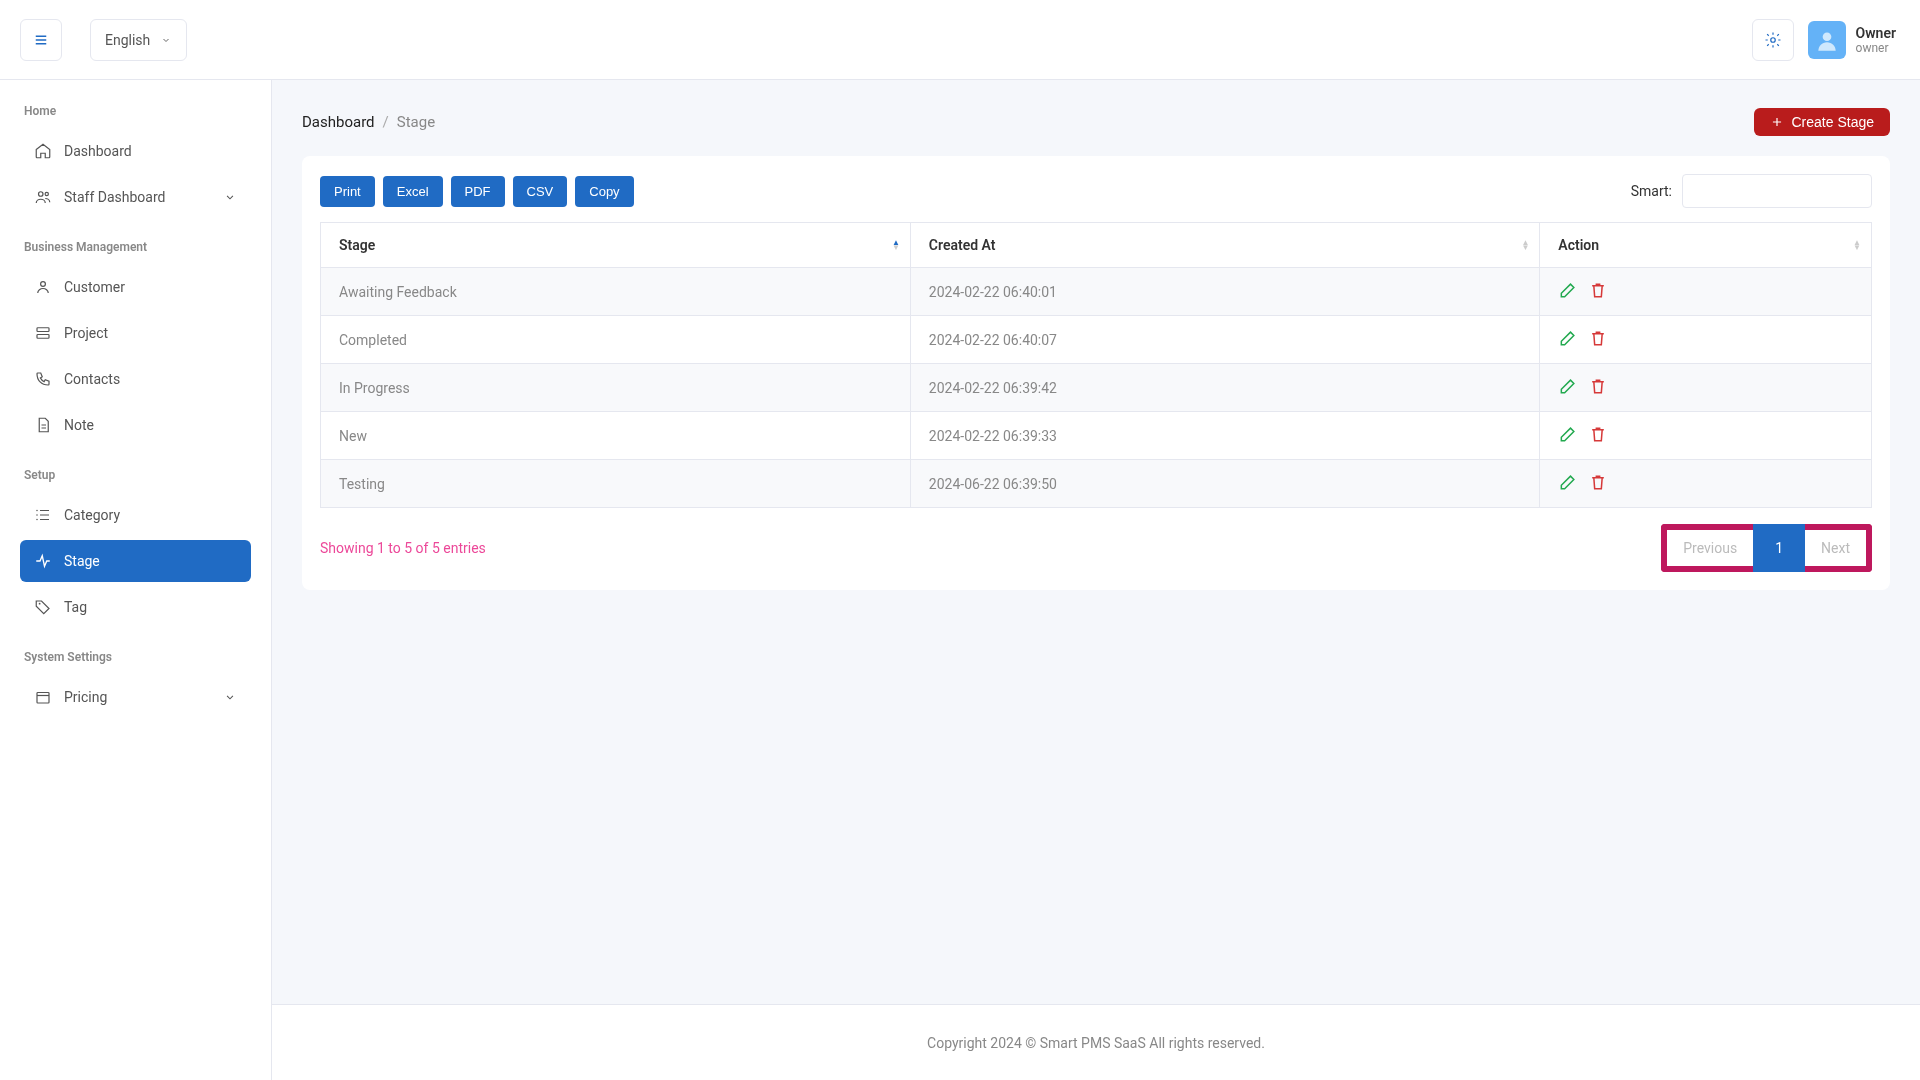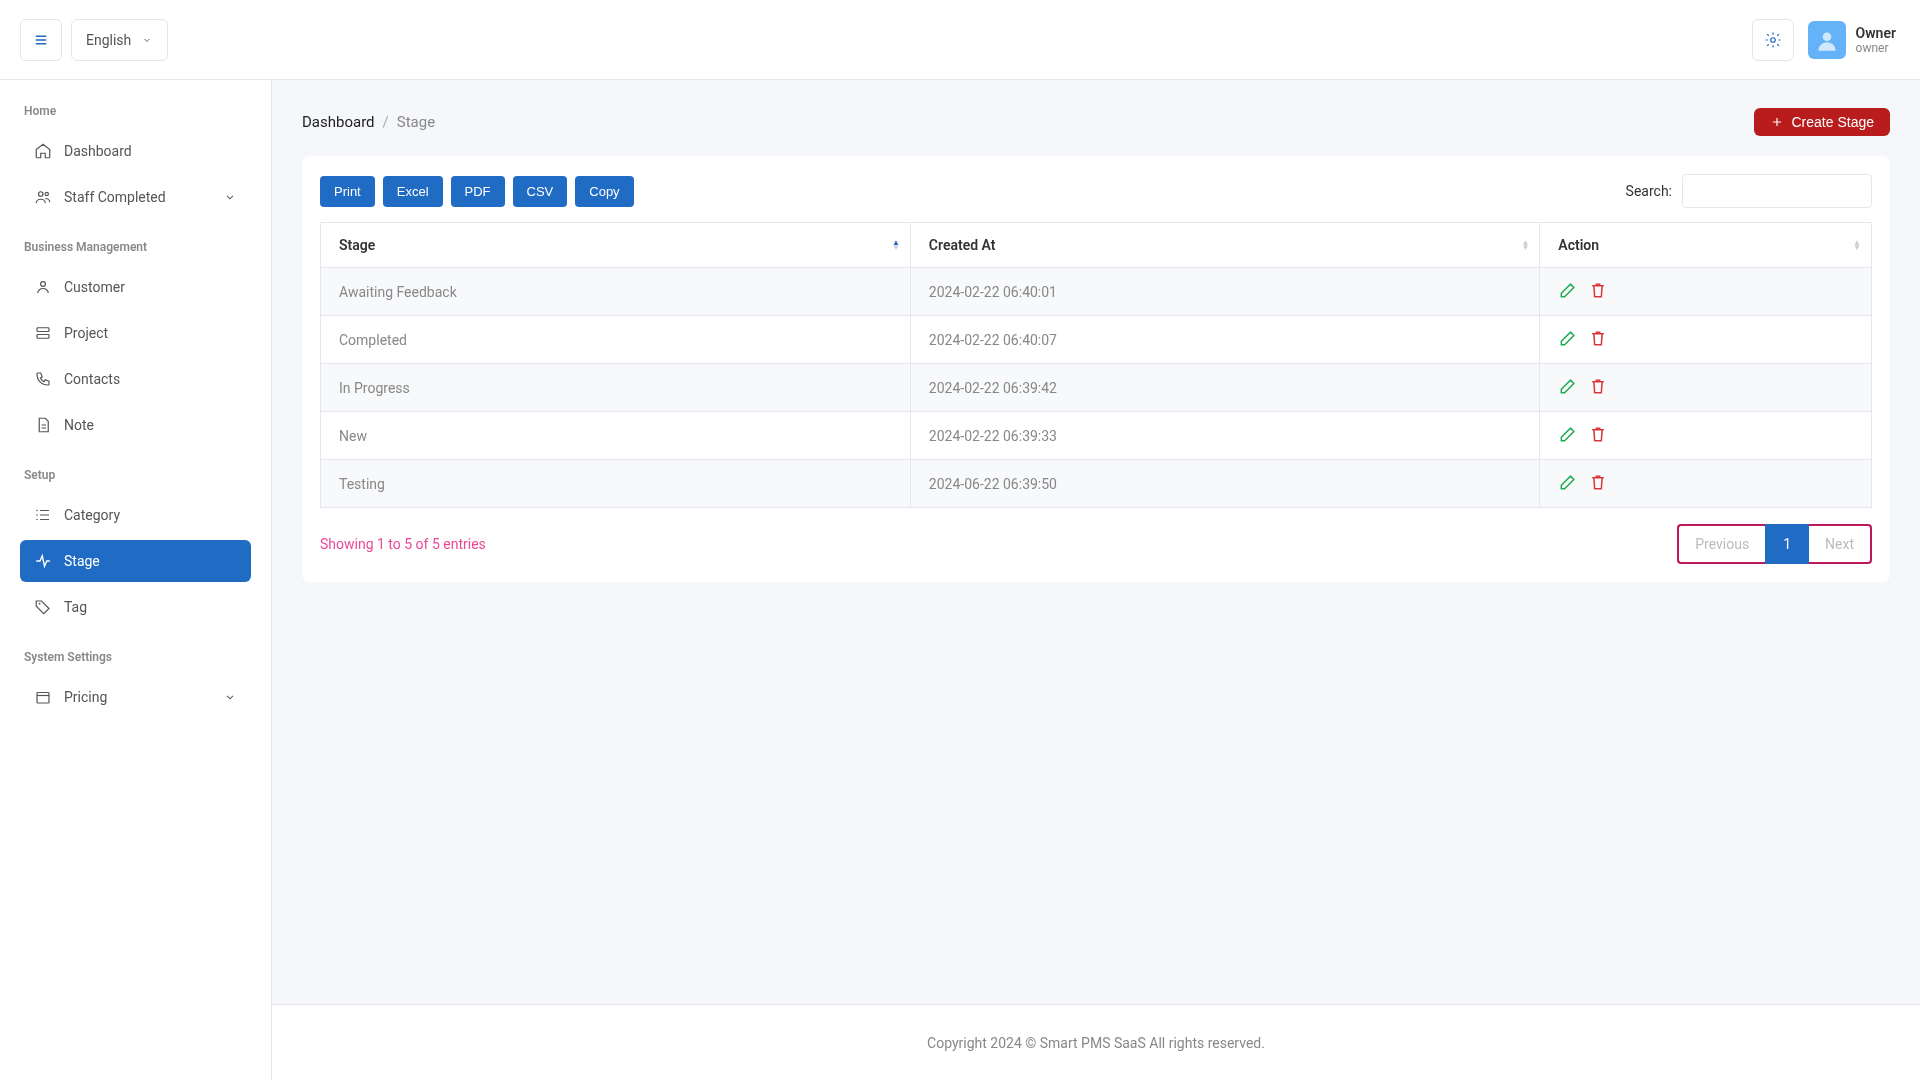--- a/index.html
+++ b/index.html
@@ -3,21 +3,21 @@
 <meta charset="utf-8">
 <style>
 * { margin: 0; padding: 0; box-sizing: border-box; }
 body { font-family: -apple-system, BlinkMacSystemFont, "Segoe UI", Roboto, sans-serif; font-size: 14px; color: #333; background: #f5f7fb; }
 .app { display: flex; flex-direction: column; height: 1080px; width: 1920px; }
 
 
 .topbar { display: flex; align-items: center; height: 80px; background: #fff; border-bottom: 1px solid #e5e7ef; }
 .logo { width: 272px; display: flex; align-items: center; padding-left: 20px; gap: 8px; font-weight: 700; font-size: 26px; color: #111; }
 .logo-icon { width: 36px; height: 36px; }
-.topbar-mid { display: flex; align-items: center; gap: 9px; padding-left: 20px; flex: 1; }
+.topbar-mid { display: flex; align-items: center; gap: 28px; padding-left: 20px; flex: 1; }
 .icon-btn { width: 42px; height: 42px; border: 1px solid #e5e7ef; border-radius: 6px; background: #fff; display: flex; align-items: center; justify-content: center; cursor: pointer; color: #206bc4; }
 .lang-select { height: 42px; padding: 0 14px; border: 1px solid #e5e7ef; border-radius: 6px; background: #fff; display: flex; align-items: center; gap: 10px; cursor: pointer; color: #555; }
 .topbar-right { display: flex; align-items: center; gap: 14px; padding-right: 24px; }
 .gear-btn { width: 42px; height: 42px; border: 1px solid #e5e7ef; border-radius: 6px; background: #fff; display: flex; align-items: center; justify-content: center; cursor: pointer; color: #206bc4; }
 .user-box { display: flex; align-items: center; gap: 10px; cursor: pointer; }
 .avatar { width: 38px; height: 38px; border-radius: 6px; background: #64b2f7; display: flex; align-items: center; justify-content: center; }
 .avatar svg { color: #cfe8fd; }
 .user-name { font-weight: 600; color: #333; }
 .user-role { font-size: 12px; color: #888; }
 
@@ -50,21 +50,21 @@
 th .sort { position: absolute; right: 10px; top: 50%; transform: translateY(-50%); display: flex; flex-direction: column; line-height: 5px; font-size: 8px; color: #ccc; }
 th .sort.asc-on .up { color: #206bc4; }
 td { padding: 12px 18px; border: 1px solid #e5e7ef; color: #888; }
 tbody tr:nth-child(odd) td { background: #f8f9fb; }
 .row-actions { display: flex; gap: 10px; }
 .row-actions .edit { color: #22a94f; cursor: pointer; }
 .row-actions .del { color: #d63939; cursor: pointer; }
 .card-foot { display: flex; align-items: center; margin-top: 16px; }
 .page-info { color: #ec4899; }
 .pager { margin-left: auto; display: flex; }
-.pg { border: 2px solid #be185d; padding: 10px 16px; color: #888; cursor: pointer; }
+.pg { border: 6px solid #be185d; padding: 10px 16px; color: #888; cursor: pointer; }
 .pg.disabled { color: #bbb; cursor: default; }
 .pg.active { background: #206bc4; color: #fff; border-color: #206bc4; }
 .pg:first-child { border-right: none; border-radius: 4px 0 0 4px; }
 .pg:last-child { border-left: none; border-radius: 0 4px 4px 0; }
 
 .footer { margin-top: auto; height: 76px; display: flex; align-items: center; justify-content: center; color: #888; background: #fff; border-top: 1px solid #e5e7ef; }
 </style>
 </head>
 <body>
 
@@ -186,21 +186,21 @@
         <div class="side-item">
           <svg class="side-icon" viewBox="0 0 24 24">
             <use href="#i-home"></use>
           </svg>
           <span>Dashboard</span>
         </div>
         <div class="side-item">
           <svg class="side-icon" viewBox="0 0 24 24">
             <use href="#i-users"></use>
           </svg>
-          <span>Staff Completed</span>
+          <span>Staff Dashboard</span>
           <svg class="chev" width="14" height="14" viewBox="0 0 24 24">
             <use href="#i-chev"></use>
           </svg>
         </div>
         <div class="side-section">Business Management</div>
         <div class="side-item">
           <svg class="side-icon" viewBox="0 0 24 24">
             <use href="#i-user"></use>
           </svg>
           <span>Customer</span>
@@ -273,21 +273,21 @@
       <div class="card">
         <div class="card-top">
           <div class="export-btns" id="export-btns">
               <button class="ex-btn">Print</button>
               <button class="ex-btn">Excel</button>
               <button class="ex-btn">PDF</button>
               <button class="ex-btn">CSV</button>
               <button class="ex-btn">Copy</button>
             </div>
           <div class="search-wrap">
-            <span>Search:</span>
+            <span>Smart:</span>
             <input type="text" style="">
           </div>
         </div>
 
         <table>
           <thead>
             <tr>
               <th>
                 <span>Stage</span>
                 <span class="sort asc-on">

